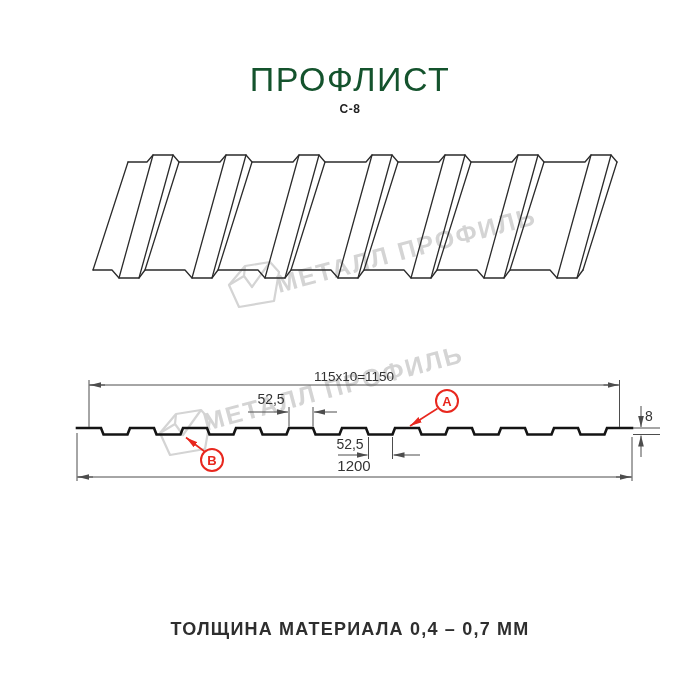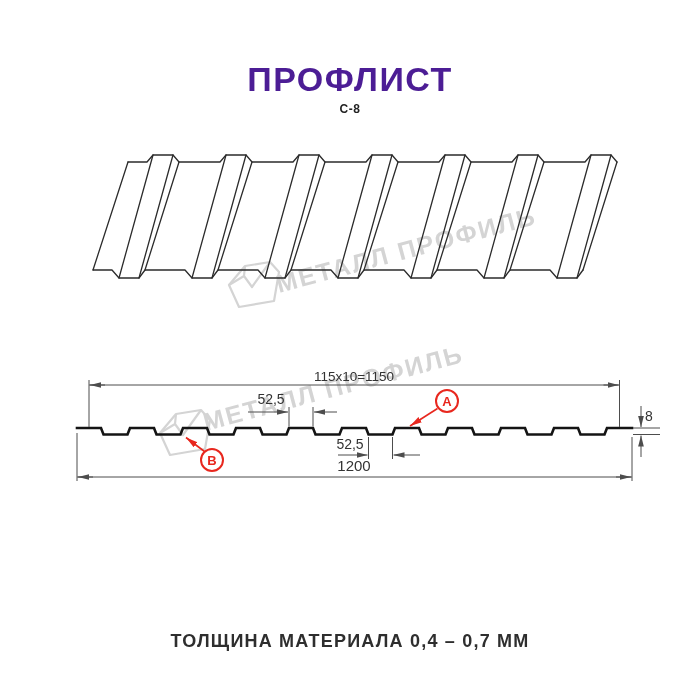--- a/index.html
+++ b/index.html
@@ -1,23 +1,23 @@
 <!DOCTYPE html>
 <html><head>
 <meta charset="utf-8">
 <style>
   html,body{margin:0;padding:0;background:#fff;}
   .page{position:relative;width:700px;height:700px;background:#ffffff;overflow:hidden;
         font-family:"Liberation Sans",sans-serif;}
   .title{position:absolute;top:60px;left:0;right:0;text-align:center;
-         font-size:34px;font-weight:700;letter-spacing:1.5px;color:#4c1d95;}
+         font-size:34px;font-weight:400;letter-spacing:1.5px;color:#14532d;}
   .subtitle{position:absolute;top:102px;left:0;right:0;text-align:center;
          font-size:12px;font-weight:700;letter-spacing:0.5px;color:#232323;}
   .note{position:absolute;top:619px;left:0;right:0;text-align:center;
-         font-size:18px;font-weight:600;letter-spacing:1.2px;color:#2e2e2e;margin-top:12px;}
+         font-size:18px;font-weight:600;letter-spacing:1.2px;color:#2e2e2e;}
   svg.art{position:absolute;left:0;top:0;width:700px;height:700px;}
   .sheet{stroke:#2b2b2b;stroke-width:1.3;fill:none;stroke-linejoin:round;stroke-linecap:round;}
   .profile{stroke:#141414;stroke-width:2.6;fill:none;stroke-linejoin:miter;stroke-linecap:square;}
   .dimline{stroke:#4d4d4d;stroke-width:1;fill:none;}
   .dimtext{font-family:"Liberation Sans",sans-serif;font-size:14px;fill:#333;}
   .dimtext.big{font-size:15px;}
   .dimtext.small{font-size:13.5px;}
   .red{stroke:#e8271e;fill:none;}
   .redtext{font-family:"Liberation Sans",sans-serif;font-size:13px;font-weight:700;fill:#e8271e;}
   .wmtext{font-family:"Liberation Sans",sans-serif;font-size:25px;font-weight:700;

